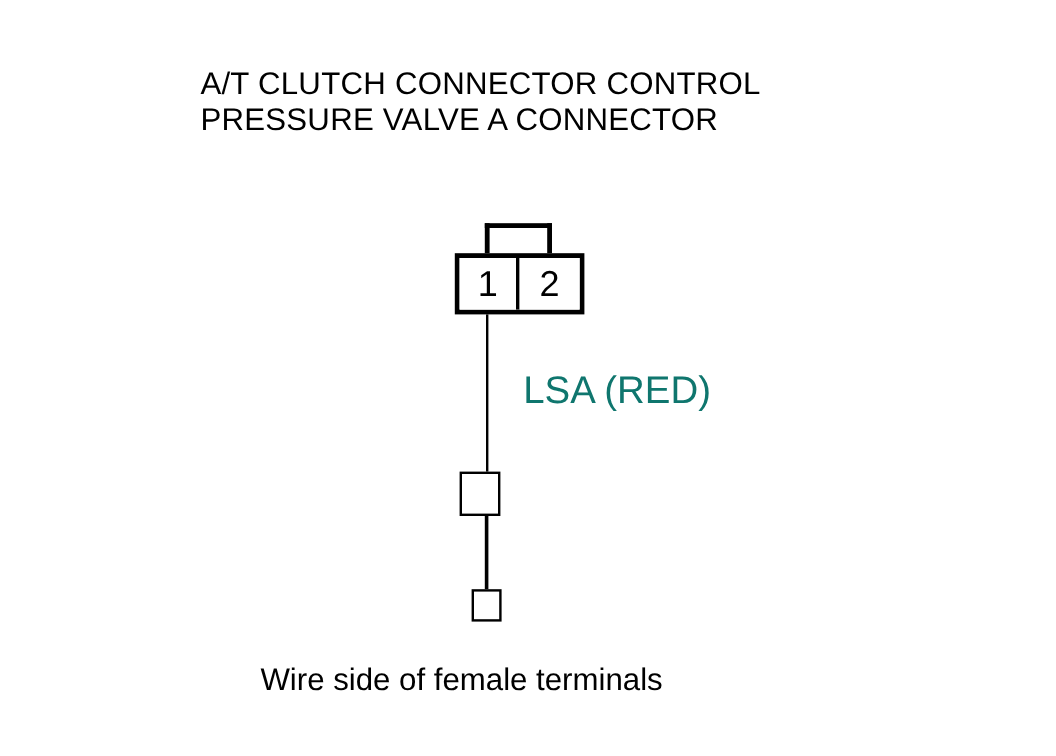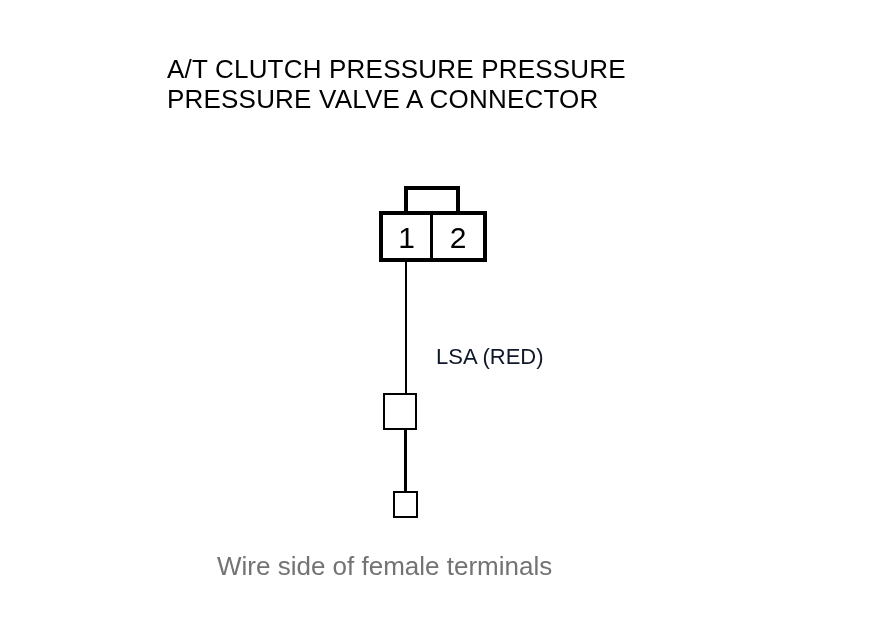--- a/index.html
+++ b/index.html
@@ -134,45 +134,44 @@
     background: #ffffff;
     box-sizing: border-box;
     z-index: 3;
   }
 
   
   .wire-label {
     position: absolute;
     left: 436px;
     top: 310px;
-    font-size: 22px;
+    font-size: 32px;
     line-height: 30px;
     white-space: nowrap;
-    color: #0f172a;
-    margin-top: 32px;
+    color: #0f766e;
   }
 
   
   .caption {
     position: absolute;
     left: 217px;
     top: 551px;
     font-size: 26px;
     line-height: 30px;
     white-space: nowrap;
-    color: #737373;
+    color: #000000;
   }
 </style>
 </head>
 <body>
 
 <div id="page">
 
   <div class="title-block">
-    <div class="title-line">A/T CLUTCH PRESSURE PRESSURE</div>
+    <div class="title-line">A/T CLUTCH CONNECTOR CONTROL</div>
     <div class="title-line">PRESSURE VALVE A CONNECTOR</div>
   </div>
 
   <div class="connector">
     <div class="connector-tab"></div>
     <div class="connector-shell">
       <div class="terminal terminal-1">
         <span class="terminal-number">1</span>
       </div>
       <div class="terminal terminal-2">

